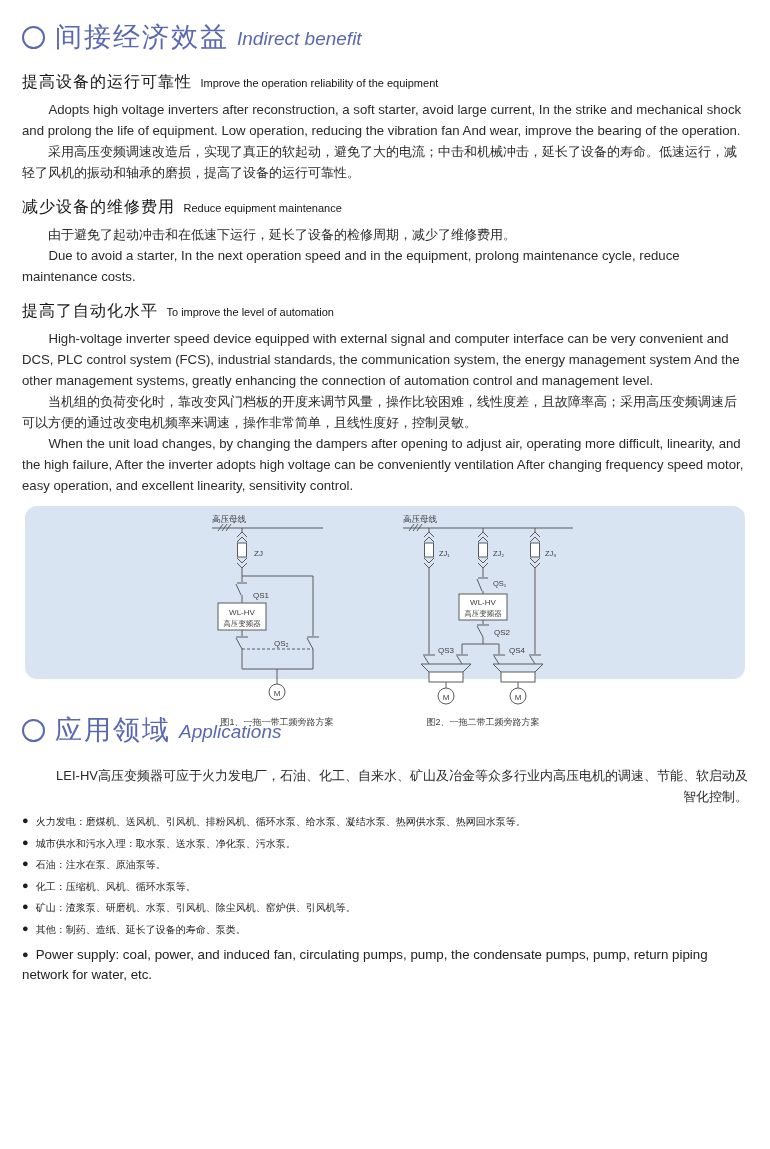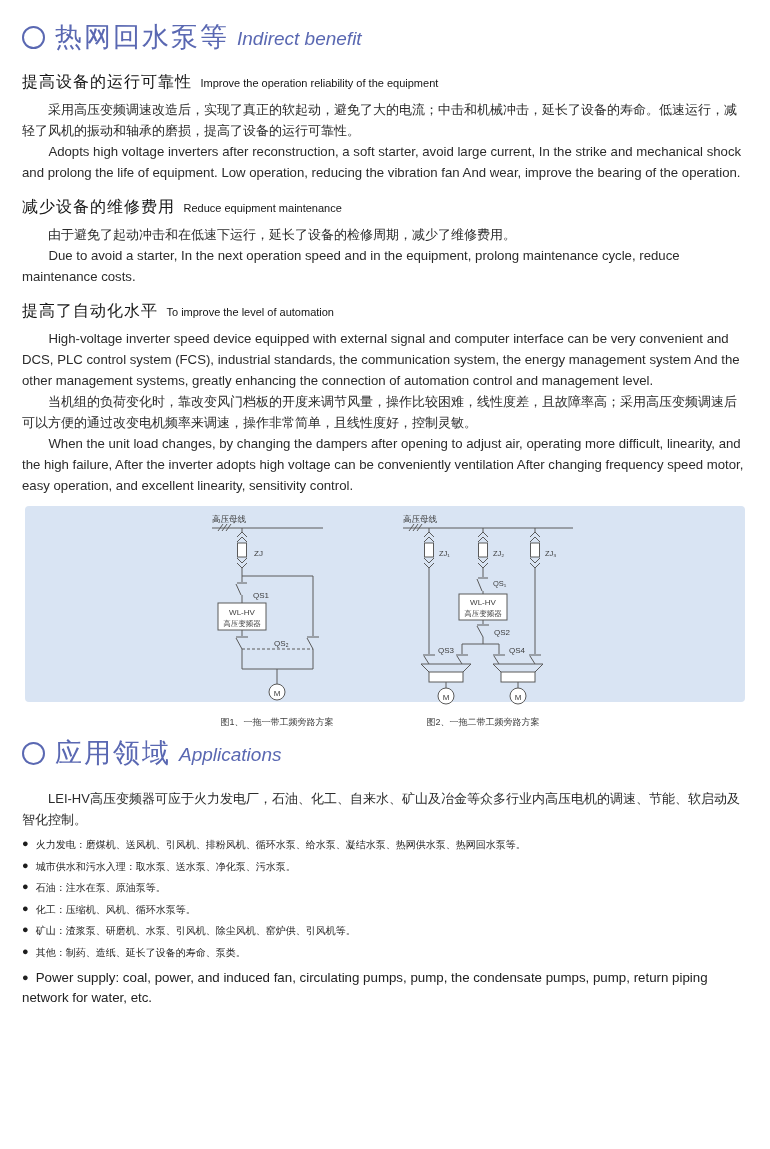--- a/index.html
+++ b/index.html
@@ -14,48 +14,48 @@
   .title-cn{font-size:27px;letter-spacing:2px;line-height:34px;}
   .title-en{font-size:19px;margin-left:8px;position:relative;top:2px;font-style:italic;}
   
   .sub{margin:14px 0 6px 0;color:#141414;}
   .sub .h-cn{font-size:16px;letter-spacing:1px;}
   .sub .h-en{font-size:11px;margin-left:4px;}
   
   .para{margin:0;font-size:13px;line-height:21px;text-indent:2em;color:#2b2b2b;}
   .para.en{font-size:13.2px;}
   
-  .figure-panel{background:#d9e4f3;border-radius:4px;width:720px;height:196px;margin:10px 0 0 3px;position:relative;}
+  .figure-panel{background:#d9e4f3;border-radius:12px;width:720px;height:173px;margin:10px 0 0 3px;position:relative;}
   .figure-panel svg{display:block;}
   svg text{fill:#3c3c3c;}
   
   .apps-title{margin-top:34px;}
-  .intro{margin:2px 0 4px 0;}
+  .intro{margin:2px 0 4px 0;text-align:right;}
   ul.apps{list-style:none;margin:2px 0 4px 0;padding:0;}
   ul.apps li{font-size:10px;line-height:20.6px;color:#1d1d1d;}
   ul.apps li::before{content:"●";font-size:11px;margin-right:7px;position:relative;top:-1px;}
   ul.apps.en li{font-size:13.3px;line-height:19.4px;color:#222;}
 </style>
 </head>
 <body>
 
 <div class="page">
 
   <div class="section-title">
     <span class="circle-icon"></span>
-    <span class="title-cn">热网回水泵等</span>
+    <span class="title-cn">间接经济效益</span>
     <span class="title-en">Indirect benefit</span>
   </div>
 
   <div class="sub">
     <span class="h-cn">提高设备的运行可靠性</span>
     <span class="h-en">Improve the operation reliability of the equipment</span>
   </div>
+  <p class="para en">Adopts high voltage inverters after reconstruction, a soft starter, avoid large current, In the strike and mechanical shock and prolong the life of equipment. Low operation, reducing the vibration fan And wear, improve the bearing of the operation.</p>
   <p class="para">采用高压变频调速改造后，实现了真正的软起动，避免了大的电流；中击和机械冲击，延长了设备的寿命。低速运行，减轻了风机的振动和轴承的磨损，提高了设备的运行可靠性。</p>
-  <p class="para en">Adopts high voltage inverters after reconstruction, a soft starter, avoid large current, In the strike and mechanical shock and prolong the life of equipment. Low operation, reducing the vibration fan And wear, improve the bearing of the operation.</p>
 
   <div class="sub">
     <span class="h-cn">减少设备的维修费用</span>
     <span class="h-en">Reduce equipment maintenance</span>
   </div>
   <p class="para">由于避免了起动冲击和在低速下运行，延长了设备的检修周期，减少了维修费用。</p>
   <p class="para en">Due to avoid a starter, In the next operation speed and in the equipment, prolong maintenance cycle, reduce maintenance costs.</p>
 
   <div class="sub">
     <span class="h-cn">提高了自动化水平</span>

